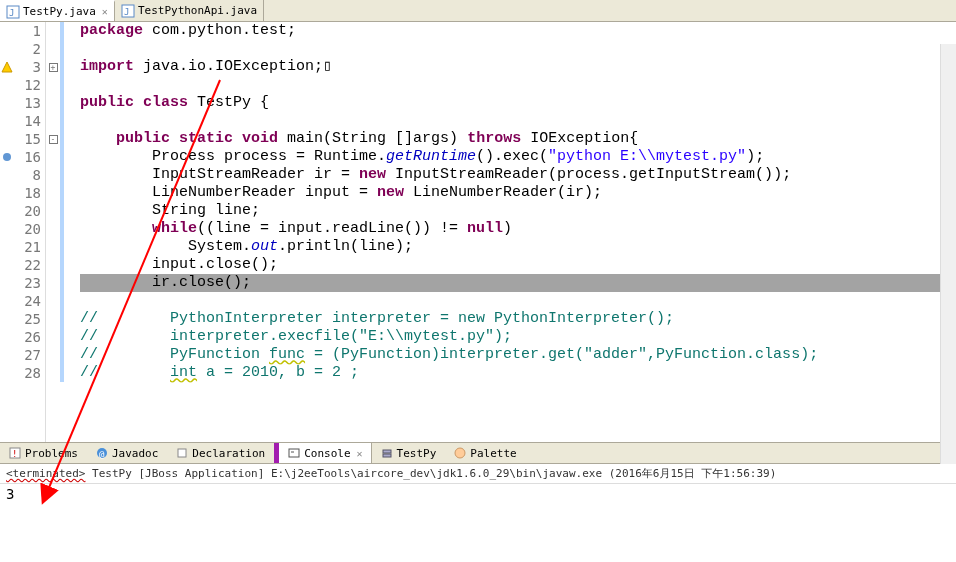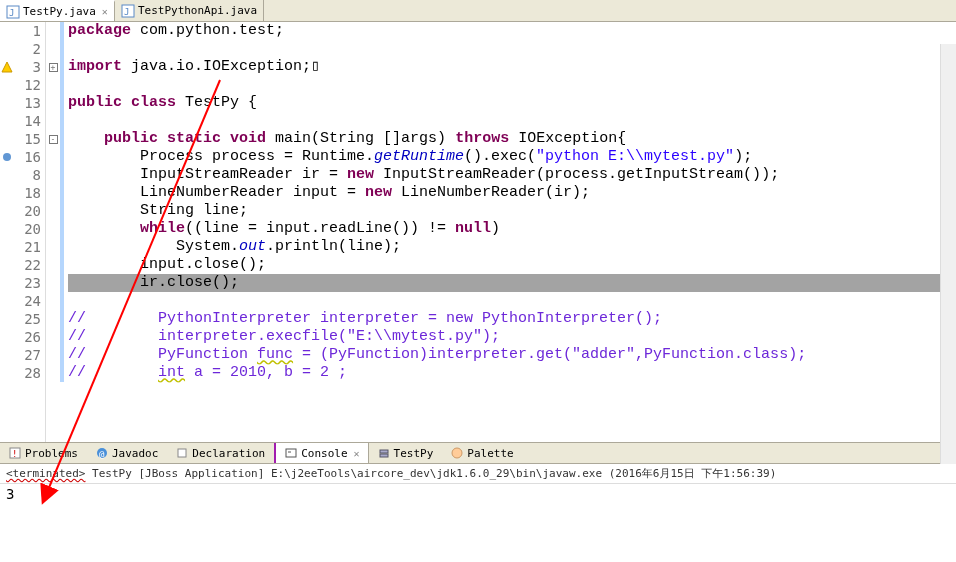--- a/index.html
+++ b/index.html
@@ -89,27 +89,27 @@
   width: 4px;
 }
 .change-mark { height: 18px; }
 .change-mark.changed { background: #b5d6fd; }
 .code {
   flex: 1;
   font-family: Consolas, "Courier New", monospace;
   font-size: 15px;
   line-height: 18px;
   white-space: pre;
-  padding-left: 4px;
+  padding-left: 16px;
 }
 .codeline { height: 18px; }
 .codeline.hl { background: #a3a3a3; }
 .kw { color: #7f0055; font-weight: bold; }
 .str { color: #2a00ff; }
-.com { color: #6d28d9; }
+.com { color: #0f766e; }
 .staticfield { color: #0000c0; font-style: italic; }
 .underline { text-decoration: underline wavy #c0c000; }
 .arrow {
   position: absolute;
   top: 60px;
   left: 20px;
   width: 220px;
   height: 450px;
   pointer-events: none;
   z-index: 10;
@@ -127,21 +127,21 @@
   display: flex;
   align-items: center;
   padding: 0 8px;
   gap: 3px;
   height: 100%;
   cursor: pointer;
   border-right: 1px solid transparent;
 }
 .btab.active {
   background: #fff;
-  border-left: 2px solid #a21caf;
+  border-left: 5px solid #a21caf;
   border-right: 1px solid #aca899;
 }
 .btab-icon {
   width: 14px; height: 14px;
   display: inline-flex; align-items:center; justify-content:center;
 }
 .console-status {
   font-size: 11px;
   padding: 2px 6px;
   color: #333;

